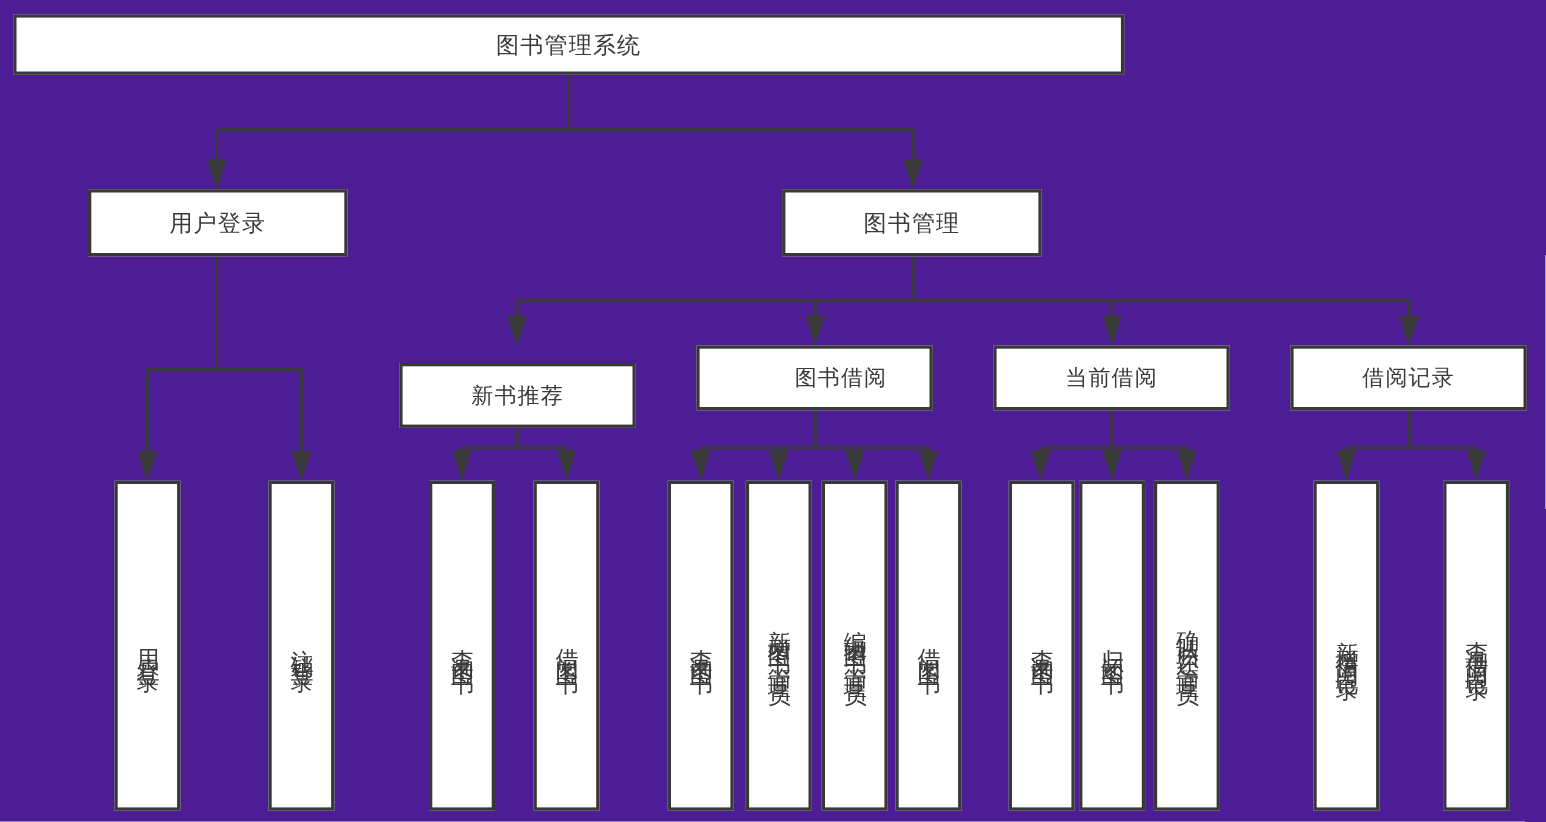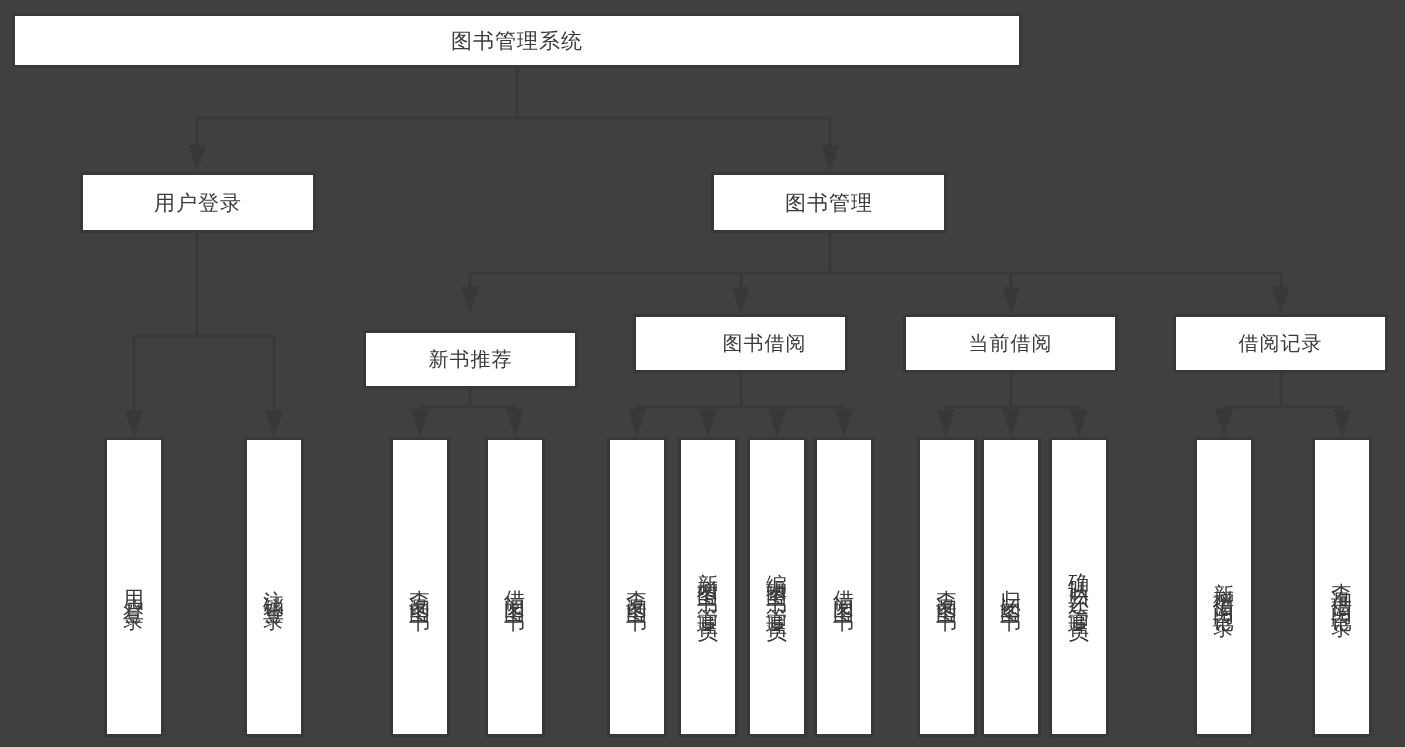--- a/index.html
+++ b/index.html
@@ -1,21 +1,21 @@
 <!DOCTYPE html>
 <html><head>
 <meta charset="utf-8">
 <style>
   * { margin: 0; padding: 0; box-sizing: border-box; }
   html, body { background: #ffffff; }
   .canvas {
     position: relative;
     width: 1405px;
     height: 747px;
-    background: #404040;
+    background: #4c1d95;
     font-family: "Liberation Sans", "DejaVu Sans", sans-serif;
     overflow: hidden;
   }
   .connectors {
     position: absolute;
     left: 0; top: 0;
     width: 1405px; height: 747px;
     pointer-events: none;
   }
   .node {

